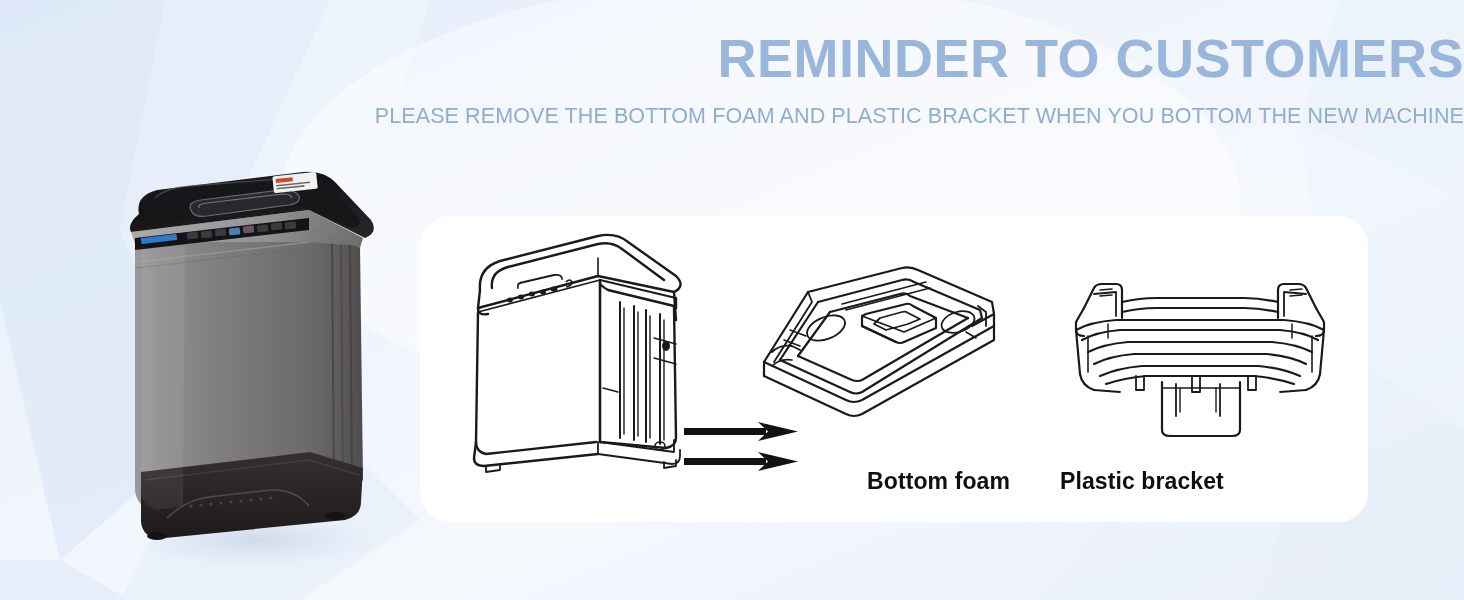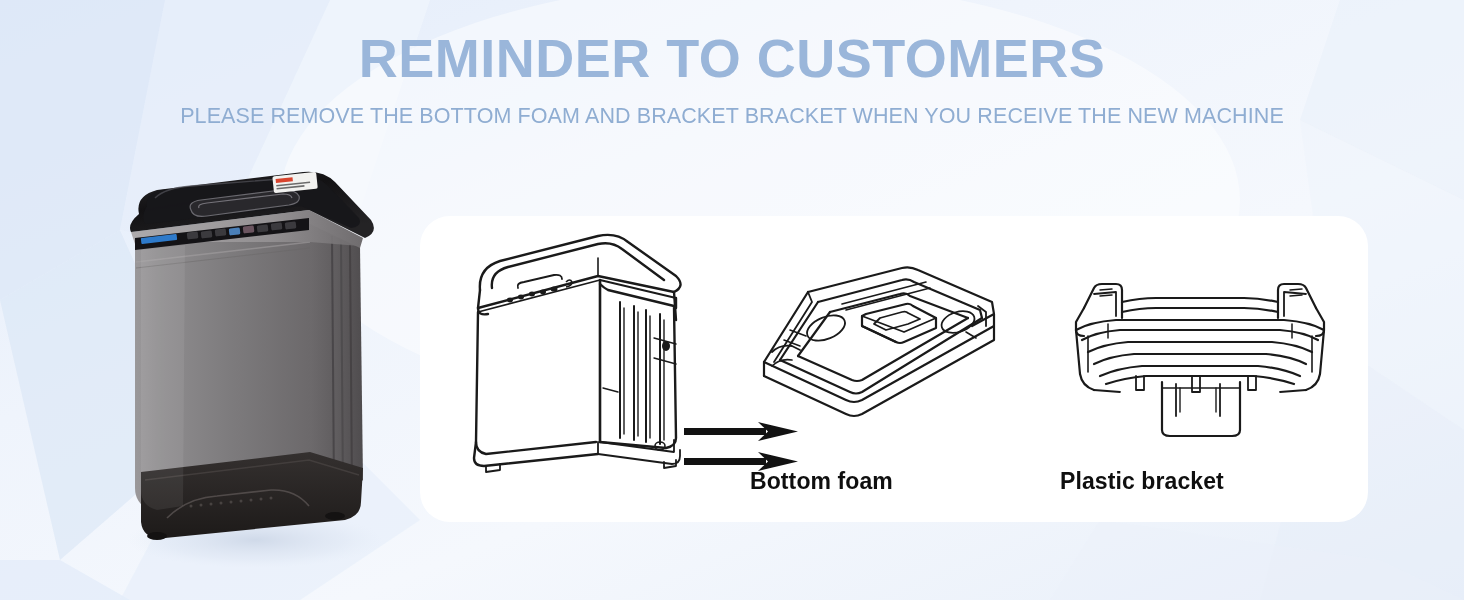--- a/index.html
+++ b/index.html
@@ -22,21 +22,21 @@
     width: 100%;
     height: 100%;
     pointer-events: none;
   }
   
   #heading {
     position: absolute;
     top: 0;
     left: 0;
     width: 1464px;
-    text-align: center;
+    text-align: right;
     z-index: 5;
   }
   #title {
     margin: 0;
     padding-top: 30px;
     font-size: 54px;
     font-weight: 700;
     letter-spacing: 0.5px;
     color: #9ab6da;
     line-height: 1.05;
@@ -83,21 +83,21 @@
   #fig-bracket  { left: 640px; top: 48px;  width: 280px; height: 190px; }
 
   .fig-label {
     position: absolute;
     font-size: 23px;
     font-weight: 700;
     color: #0f0f0f;
     white-space: nowrap;
     letter-spacing: 0.1px;
   }
-  #label-foam    { left: 330px; top: 252px; width: 260px; text-align: left; }
+  #label-foam    { left: 330px; top: 252px; width: 260px; text-align: right; }
   #label-bracket { left: 640px; top: 252px; width: 280px; }
 
   svg { display: block; }
 </style>
 </head>
 <body>
 
 <div id="banner">
 
   <svg id="bg-facets" viewBox="0 0 1464 600" preserveAspectRatio="none">
@@ -122,21 +122,21 @@
     <polygon points="1464,0 1464,200 1300,120 1340,0" fill="#e8eff9" opacity="0.5"></polygon>
     <polygon points="1464,200 1464,430 1330,340 1300,120" fill="#edf3fb" opacity="0.5"></polygon>
     <polygon points="1464,430 1464,600 1260,600 1330,340" fill="#e6eef9" opacity="0.45"></polygon>
     <polygon points="1100,520 1380,560 1464,600 1050,600" fill="#eaf1fb" opacity="0.4"></polygon>
 
     <ellipse cx="760" cy="200" rx="480" ry="220" fill="#ffffff" opacity="0.45"></ellipse>
   </svg>
 
   <div id="heading">
     <h1 id="title">REMINDER TO CUSTOMERS</h1>
-    <p id="subtitle">PLEASE REMOVE THE BOTTOM FOAM AND BRACKET BRACKET WHEN YOU RECEIVE THE NEW MACHINE</p>
+    <p id="subtitle">PLEASE REMOVE THE BOTTOM FOAM AND PLASTIC BRACKET WHEN YOU BOTTOM THE NEW MACHINE</p>
   </div>
 
   <div id="product-photo">
     <svg viewBox="0 0 310 420" width="310" height="420">
       <defs>
         <linearGradient id="bodyFront" x1="0" y1="0" x2="1" y2="0">
           <stop offset="0%" stop-color="#9a989a"></stop>
           <stop offset="18%" stop-color="#8d8b8d"></stop>
           <stop offset="55%" stop-color="#7d7b7d"></stop>
           <stop offset="100%" stop-color="#6c696b"></stop>

